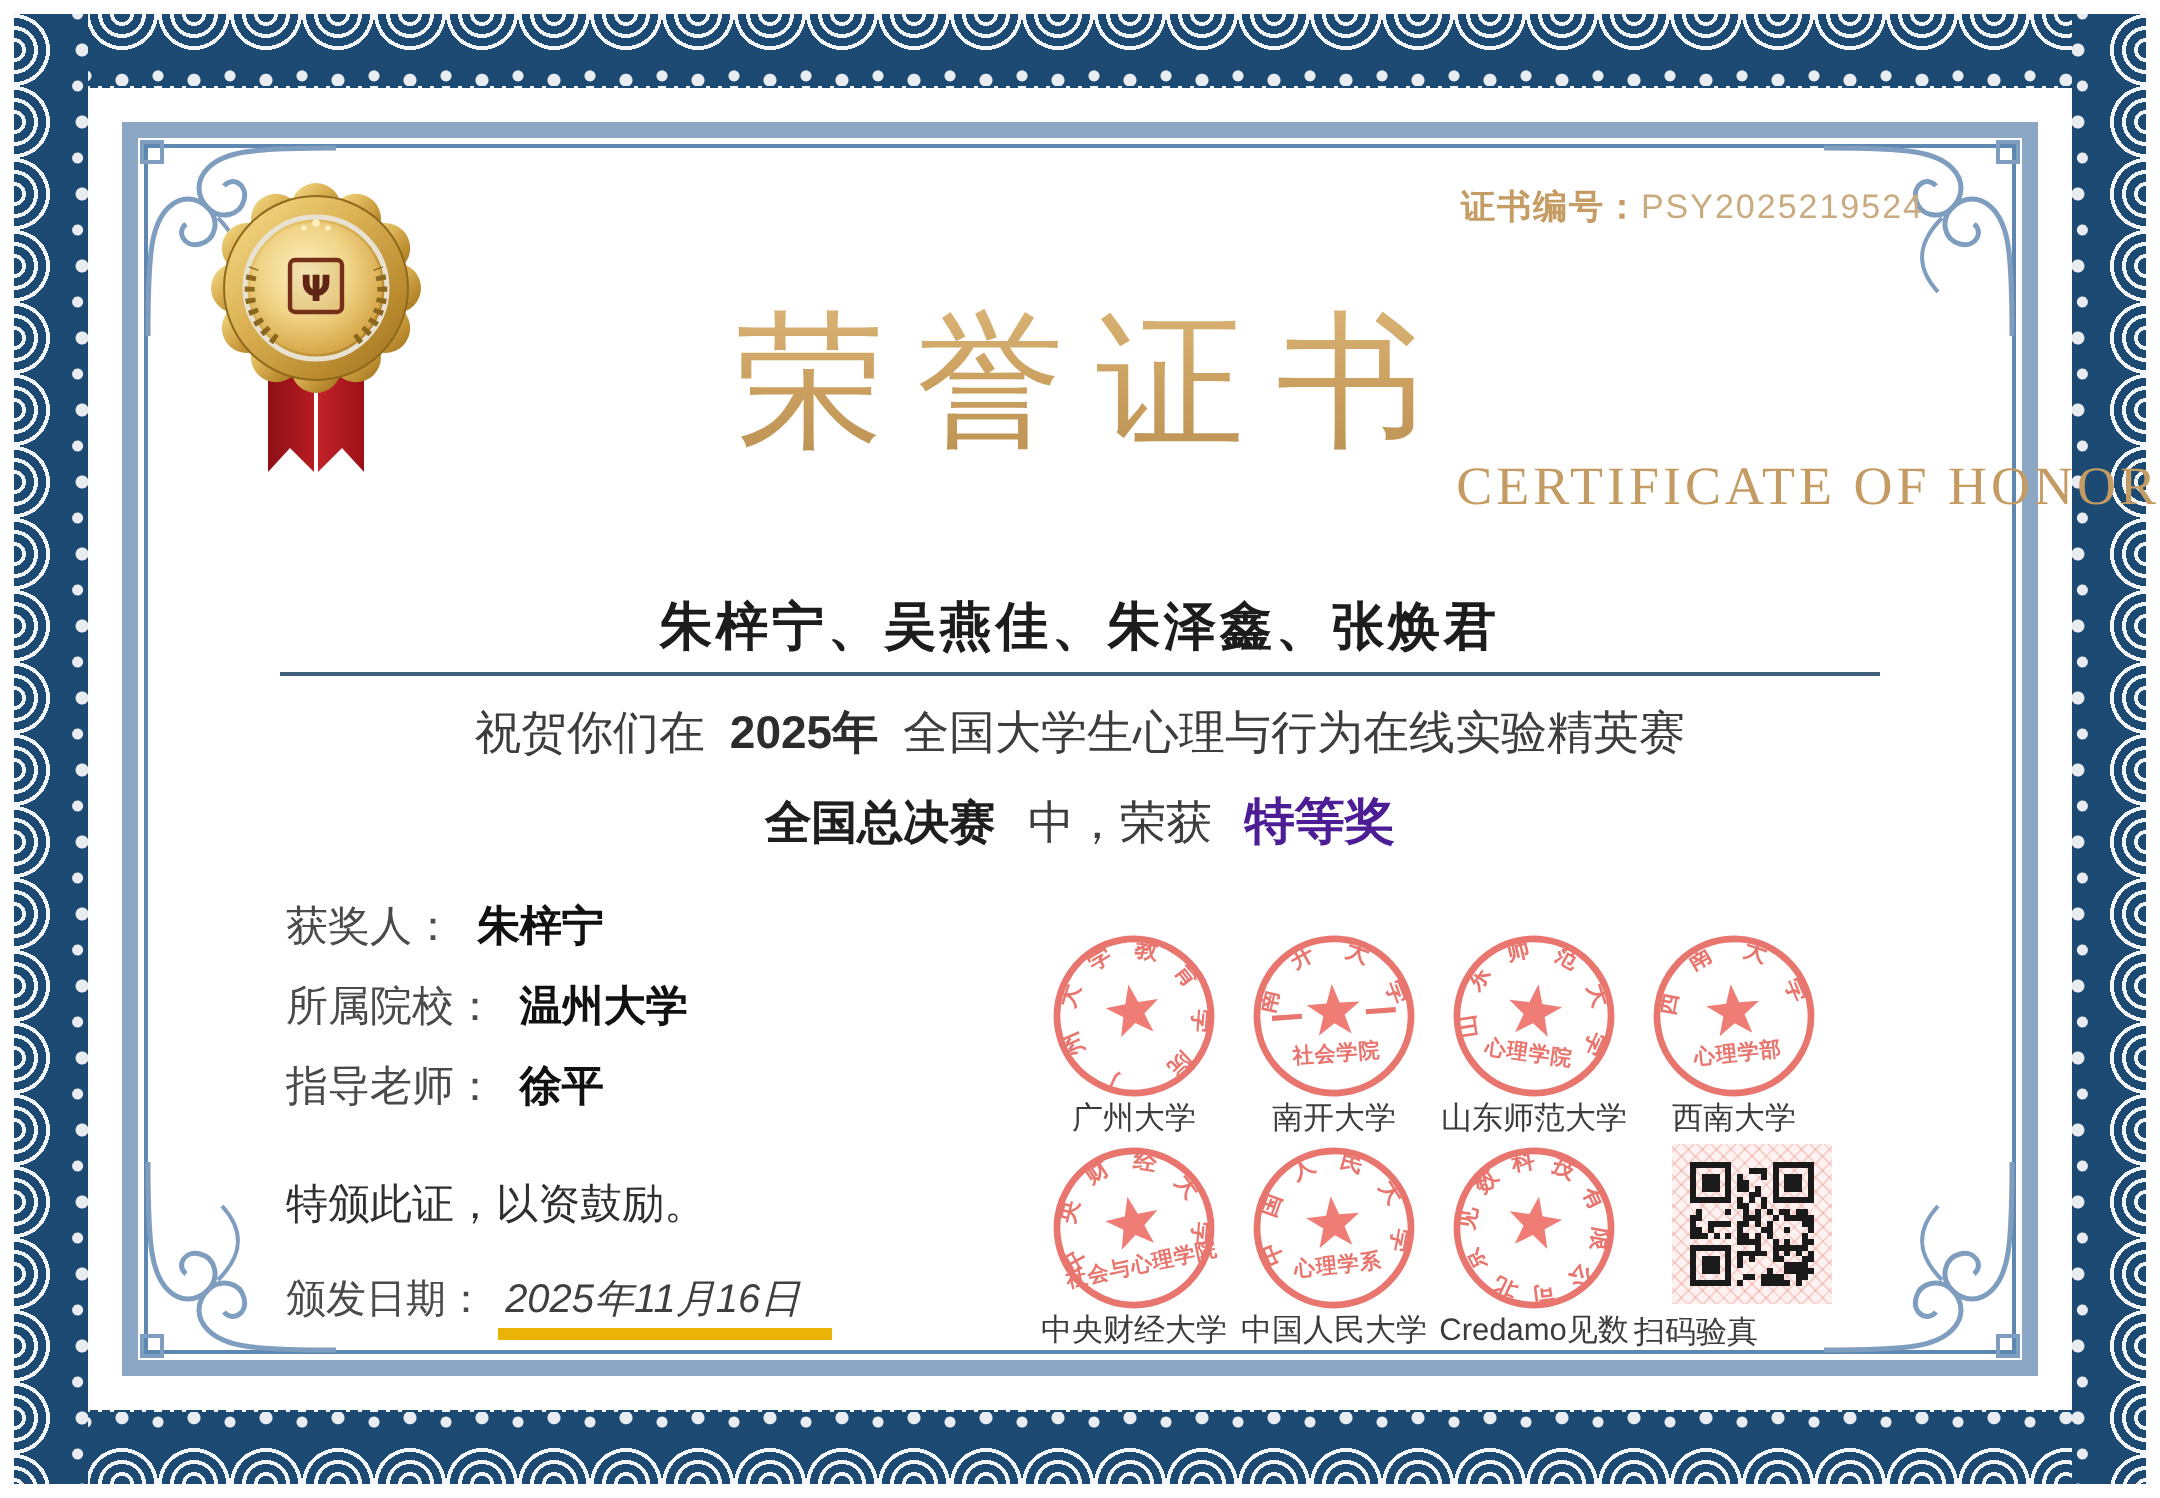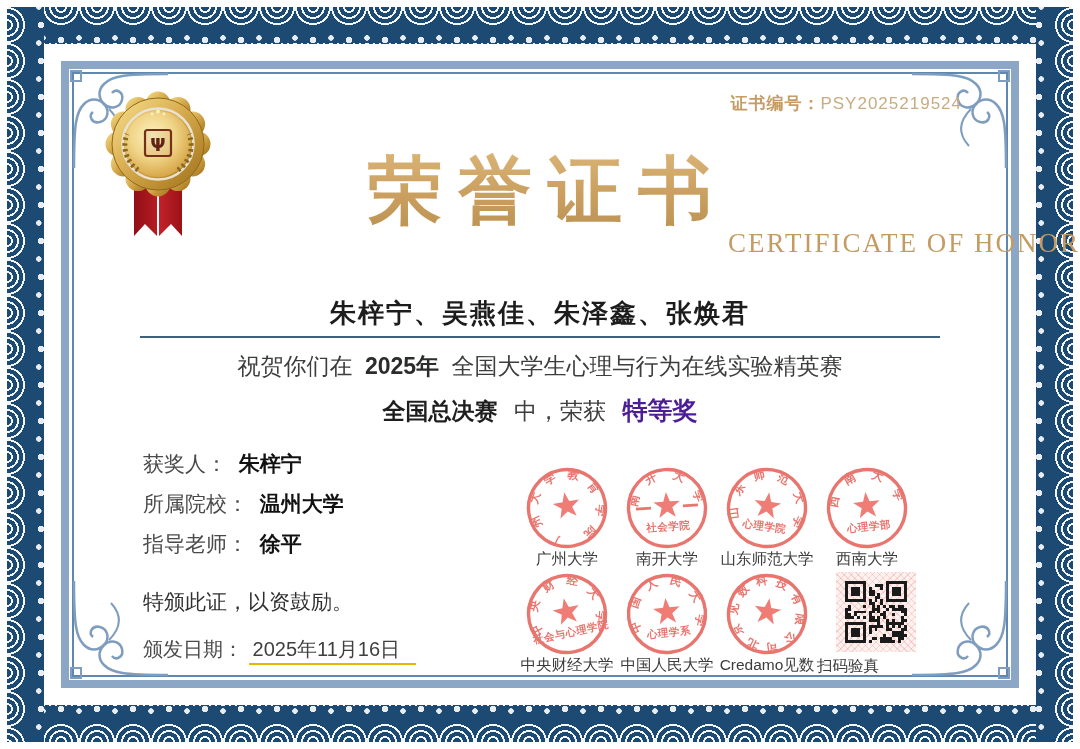--- a/index.html
+++ b/index.html
@@ -36,21 +36,21 @@
   .corner-br{right:62px;bottom:62px;transform:scale(-1,-1);}
 
   
   .cert-number{position:absolute;top:92px;right:118px;font-size:17px;letter-spacing:1px;}
   .cert-number .lbl{color:#c59c63;font-weight:bold;}
   .cert-number .val{color:#c9ab80;}
 
   .medal{position:absolute;left:100px;top:78px;width:116px;height:166px;}
 
   .title{position:absolute;left:0;right:0;top:142px;text-align:center;
-    font-size:74px;font-weight:700;letter-spacing:16px;padding-left:16px;
+    font-size:74px;font-weight:400;letter-spacing:16px;padding-left:16px;
     background:linear-gradient(180deg,#ddb87a 0%,#c99e5e 55%,#b89051 100%);
     -webkit-background-clip:text;background-clip:text;color:transparent;}
   .subtitle{position:absolute;left:0;right:0;top:228px;text-align:right;
     font-family:"Liberation Serif","DejaVu Serif",serif;font-size:27px;color:#c49c63;letter-spacing:2px;}
 
   
   .recipients{position:absolute;left:0;right:0;top:296px;text-align:center;
     font-size:26px;font-weight:700;color:#1c1c1c;letter-spacing:2px;}
   .divider{position:absolute;left:140px;top:336px;width:800px;height:2px;background:#41607c;}
 
@@ -61,21 +61,21 @@
   .congrats2 .award{font-weight:700;color:#4c1d95;font-size:25px;margin-left:10px;}
 
   
   .fields{position:absolute;left:143px;top:450px;}
   .field-row{font-size:21px;line-height:28px;margin-bottom:12px;}
   .field-row .flabel{color:#4a4a4a;}
   .field-row .fvalue{color:#111;font-weight:700;margin-left:6px;}
   .note{position:absolute;left:143px;top:588px;font-size:21px;color:#2f2f2f;}
   .date-row{position:absolute;left:143px;top:636px;font-size:20px;}
   .date-row .dlabel{color:#4a4a4a;}
-  .date-row .dvalue{color:#3f3f3f;border-bottom:2px solid #eab308;padding:0 16px 3px 4px;}
+  .date-row .dvalue{color:#3f3f3f;border-bottom:6px solid #eab308;padding:0 16px 3px 4px;font-style:italic;}
 
   
   .seal-row{position:absolute;display:flex;}
   .seal-row-1{left:517px;top:464px;}
   .seal-row-2{left:517px;top:570px;}
   .seal-item{width:100px;text-align:center;}
   .seal-item svg{display:block;margin:0 auto;opacity:.88;}
   .seal-label{font-size:15.5px;color:#3c3c3c;margin-top:-3px;white-space:nowrap;}
   .qr-item{width:118px;}
   .qr-patch{width:80px;height:80px;margin:2px auto 0;display:flex;align-items:center;justify-content:center;

